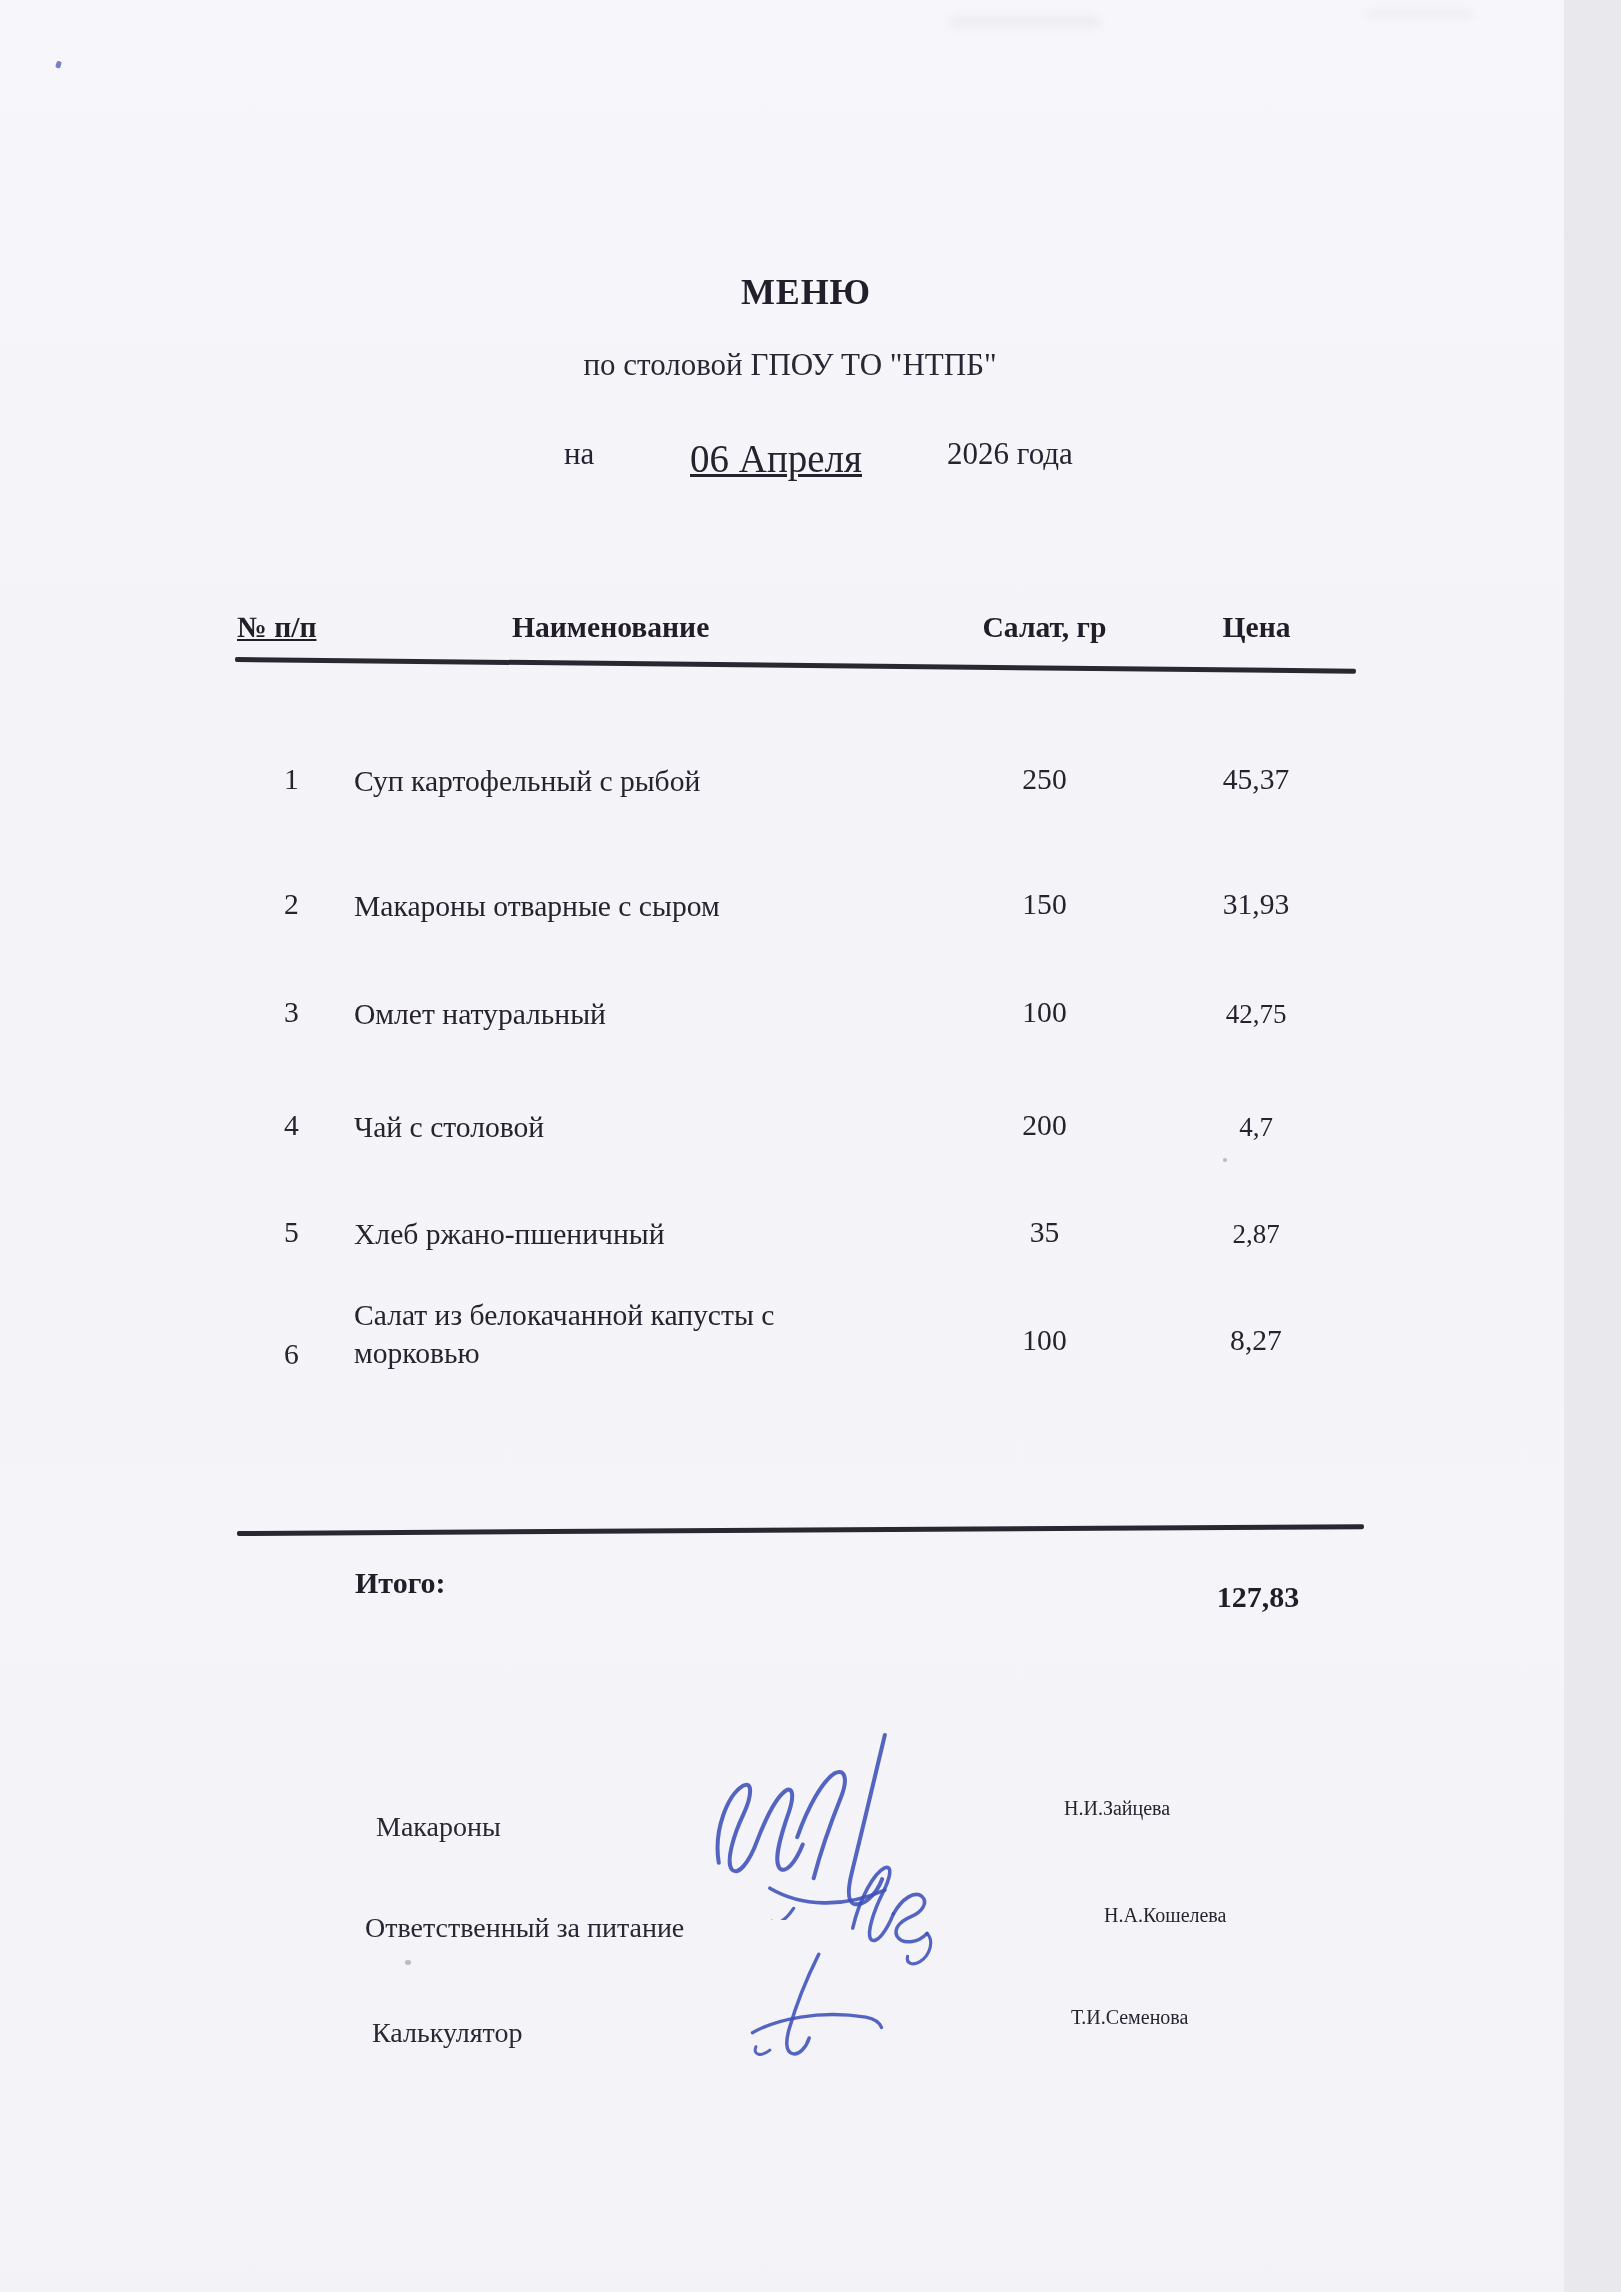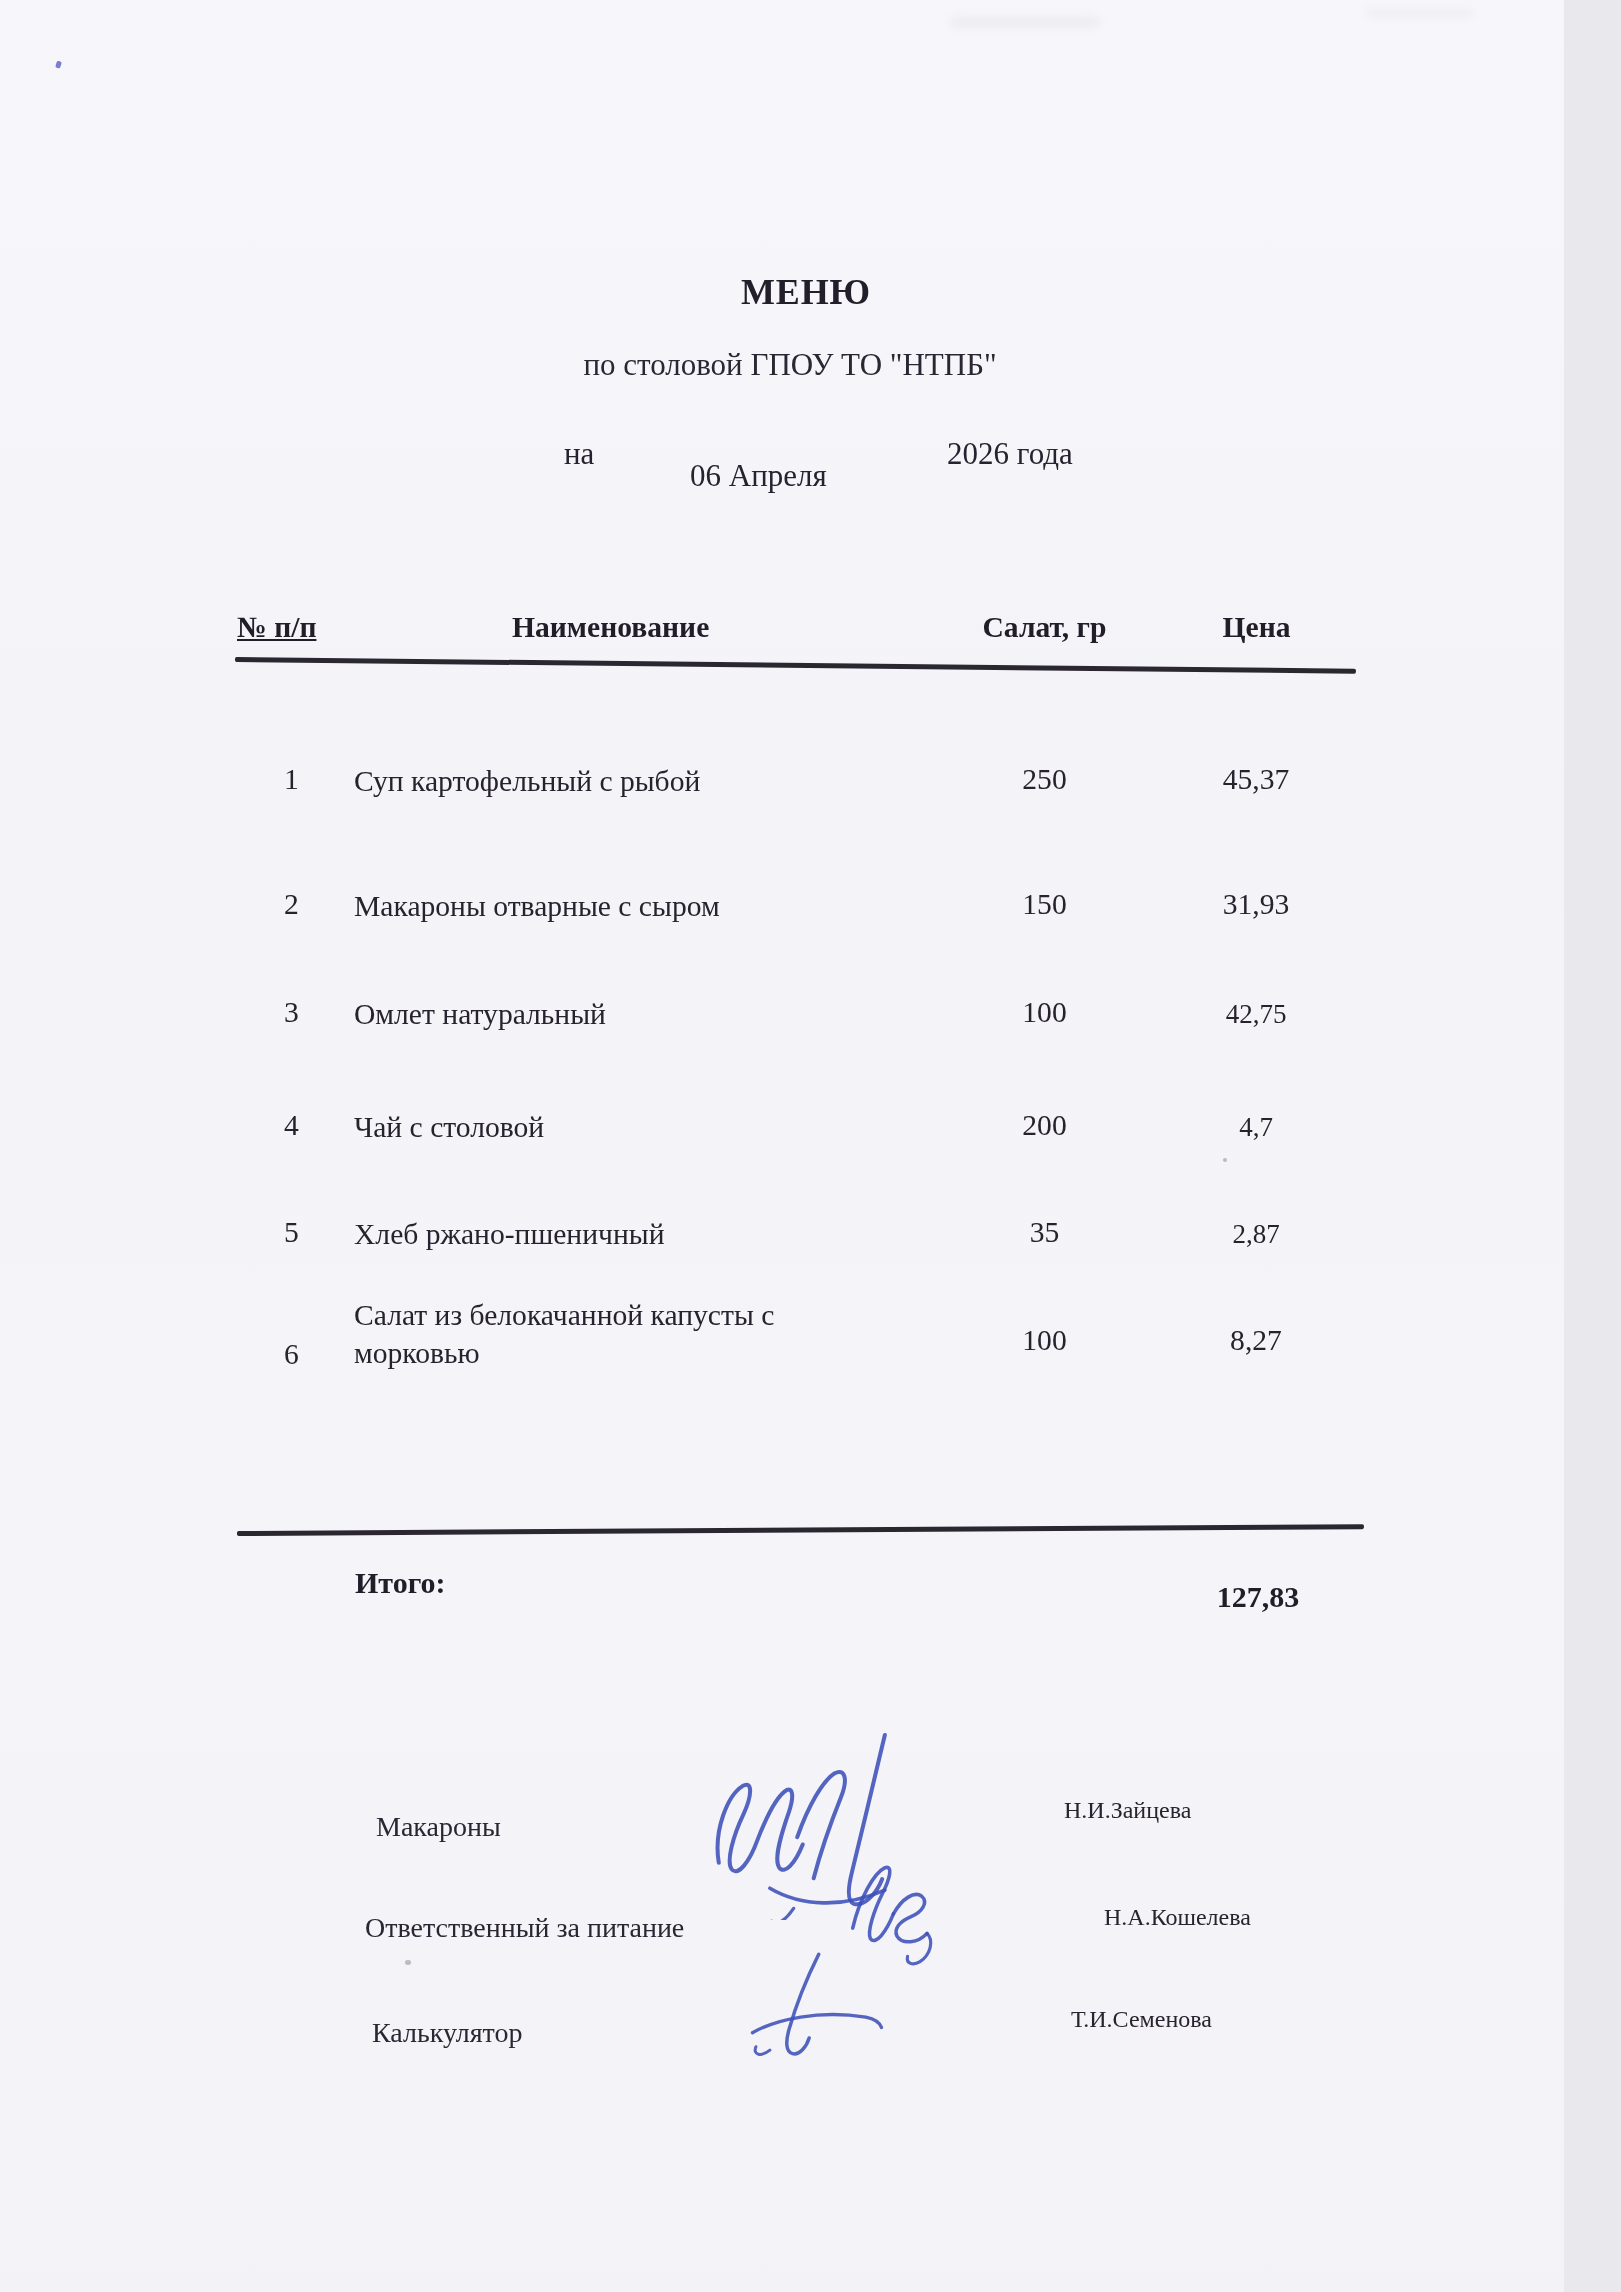--- a/index.html
+++ b/index.html
@@ -9,21 +9,21 @@
     background:linear-gradient(180deg,#f7f6fa 0%,#f4f3f7 35%,#f5f4f8 70%,#f3f2f6 100%);
     overflow:hidden;
     font-family:"Liberation Serif", serif;
     color:#262230;
   }
   .abs{position:absolute;}
   .doc-title{top:271px;left:0;width:1612px;text-align:center;
     font-size:36px;font-weight:bold;letter-spacing:0.9px;color:#221e2a;}
   .doc-subtitle{top:347px;left:0;width:1580px;text-align:center;font-size:31px;color:#2a2633;}
   .date-prefix{top:436px;left:564px;font-size:31px;}
-  .date-value{top:458px;left:690px;font-size:31px;}
+  .date-value{top:436px;left:690px;font-size:39px;text-decoration:underline;}
   .date-year{top:436px;left:947px;font-size:31px;}
 
   .th{font-weight:bold;font-size:29.6px;color:#211d29;}
   .th-num{top:611px;left:237px;text-decoration:underline;}
   .th-name{top:611px;left:512px;}
   .th-out{top:611px;left:955px;width:179px;text-align:center;}
   .th-price{top:611px;left:1185px;width:143px;text-align:center;}
 
   .rule{background:#2b2731;height:4.5px;border-radius:1.8px;}
   .rule-header{top:657px;left:235px;width:1121px;transform:rotate(0.6deg);transform-origin:left center;}
@@ -38,21 +38,21 @@
   .row-1{top:763px;} .row-2{top:888px;} .row-3{top:996px;}
   .row-4{top:1109px;} .row-5{top:1216px;} .row-6{top:1297px;}
   .row-3 .cell-price,.row-4 .cell-price,.row-5 .cell-price{font-size:27px;padding-top:2.7px;}
   .row-6 .cell-num{top:41px;}
   .row-6 .cell-out,.row-6 .cell-price{top:27px;}
 
   .total-label{top:1566px;left:355px;font-size:30px;font-weight:bold;color:#211d29;}
   .total-value{top:1580px;left:1191px;width:134px;text-align:center;font-size:30px;font-weight:bold;color:#211d29;}
 
   .sig-label{font-size:28px;color:#2a2633;}
-  .sig-name{font-size:24px;color:#28242f;}
+  .sig-name{font-size:20px;color:#28242f;}
   .lbl-director{top:1811px;left:376px;}
   .lbl-food{top:1912px;left:365px;}
   .lbl-calc{top:2017px;left:372px;}
   .name-director{top:1797px;left:1064px;}
   .name-food{top:1904px;left:1064px;margin-left:40px;}
   .name-calc{top:2006px;left:1071px;}
 
   .sig-svg{position:absolute;}
   .sig1{top:1727px;left:706px;}
   .sig2{top:1852px;left:838px;}

